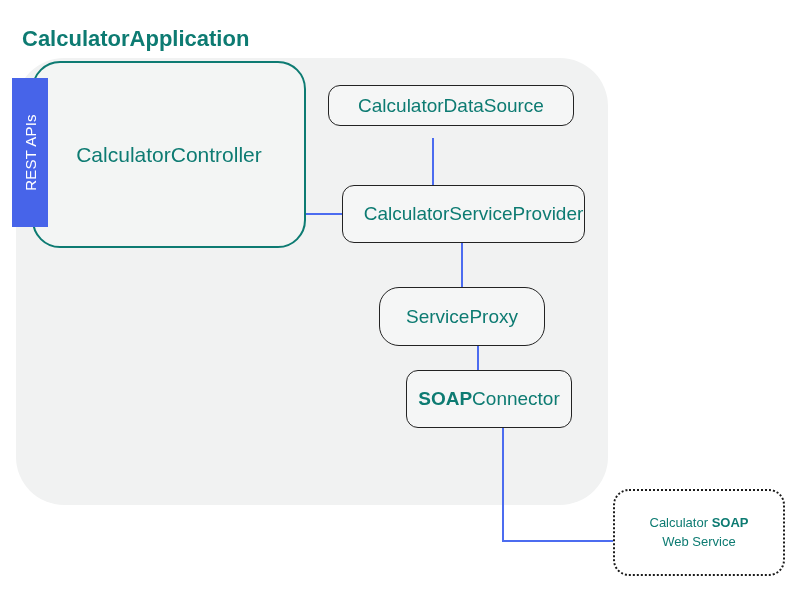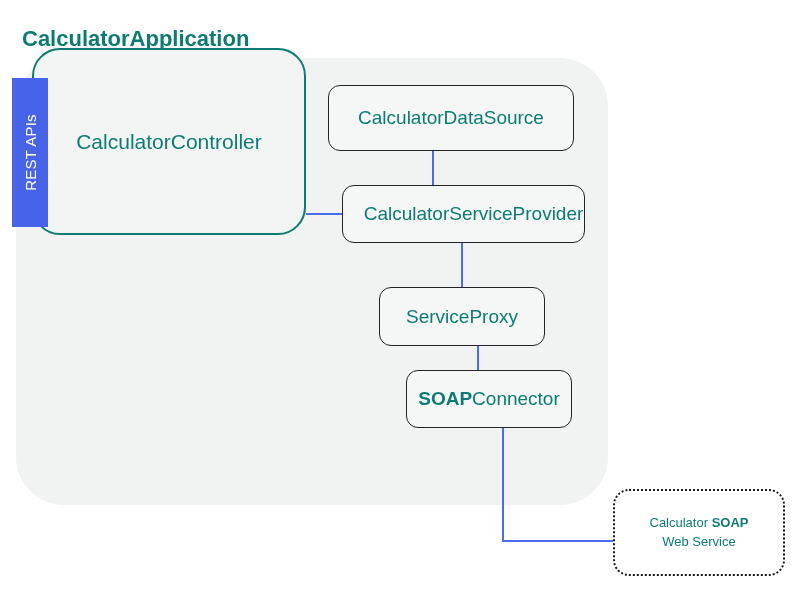--- a/index.html
+++ b/index.html
@@ -21,31 +21,31 @@
   }
   .app-container{
     position:absolute;left:16px;top:58px;width:592px;height:447px;
     background:var(--container-fill);border-radius:48px;
   }
   .node{
     position:absolute;display:flex;align-items:center;justify-content:center;
     box-sizing:border-box;text-align:center;color:var(--teal);
   }
   .controller{
-    left:32px;top:48px;width:274px;height:187px;
+    left:32px;top:61px;width:274px;height:187px;
     background:#f3f5f4;border:2.5px solid var(--teal);border-radius:28px;
     font-size:21px;
   }
   .small-node{
     background:var(--node-fill);border:1.5px solid var(--node-border);
     border-radius:12px;font-size:19px;
   }
-  .data-source{left:328px;top:85px;width:246px;height:66px;}
+  .data-source{left:328px;top:85px;width:246px;height:41px;}
   .service-provider{left:342px;top:185px;width:243px;height:58px;padding-left:20px;}
-  .service-proxy{left:379px;top:287px;width:166px;height:59px;}
+  .service-proxy{left:379px;top:287px;width:166px;height:59px;border-radius:20px;}
   .soap-connector{left:406px;top:370px;width:166px;height:58px;}
   .web-service{
     left:613px;top:489px;width:172px;height:87px;
     background:#ffffff;border:2px dotted #1a1a1a;border-radius:16px;
     font-size:13px;line-height:1.45;
   }
   .b{font-weight:bold;}
   .badge{
     position:absolute;left:12px;top:78px;width:36px;height:149px;
     background:var(--badge-blue);display:flex;align-items:center;justify-content:center;

